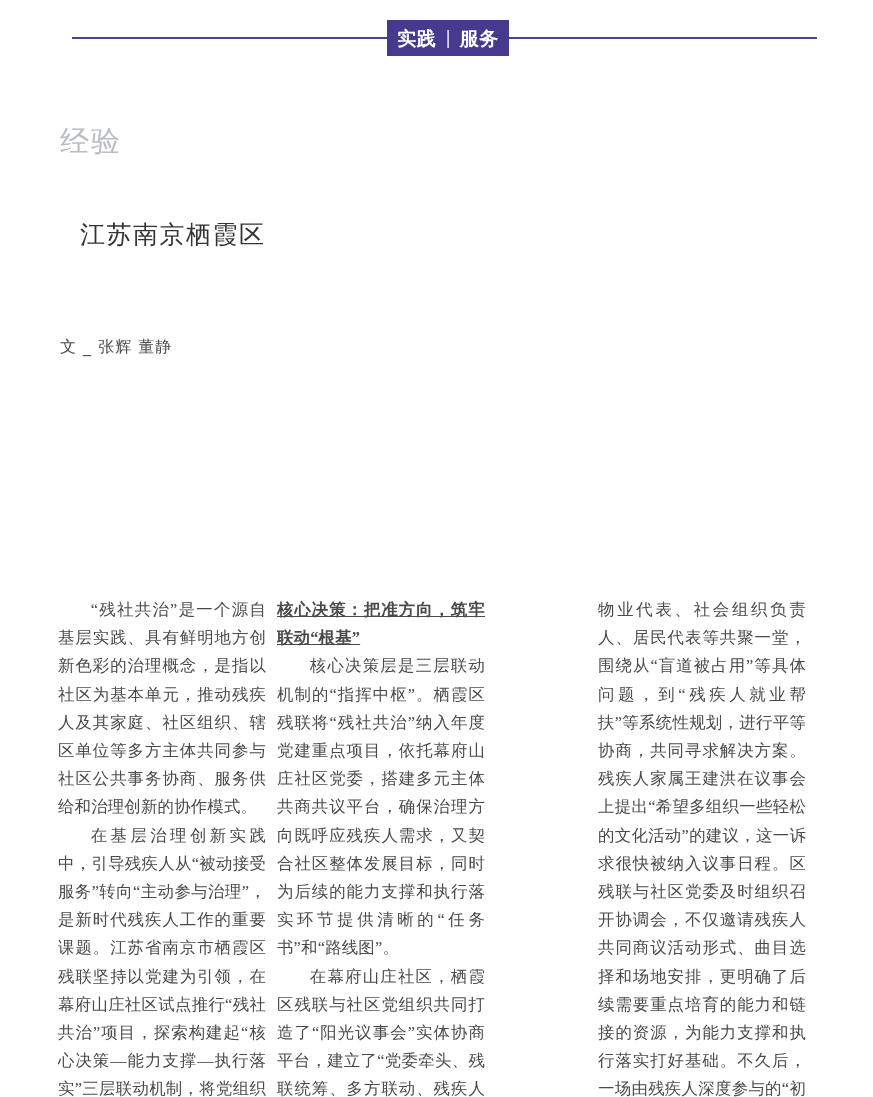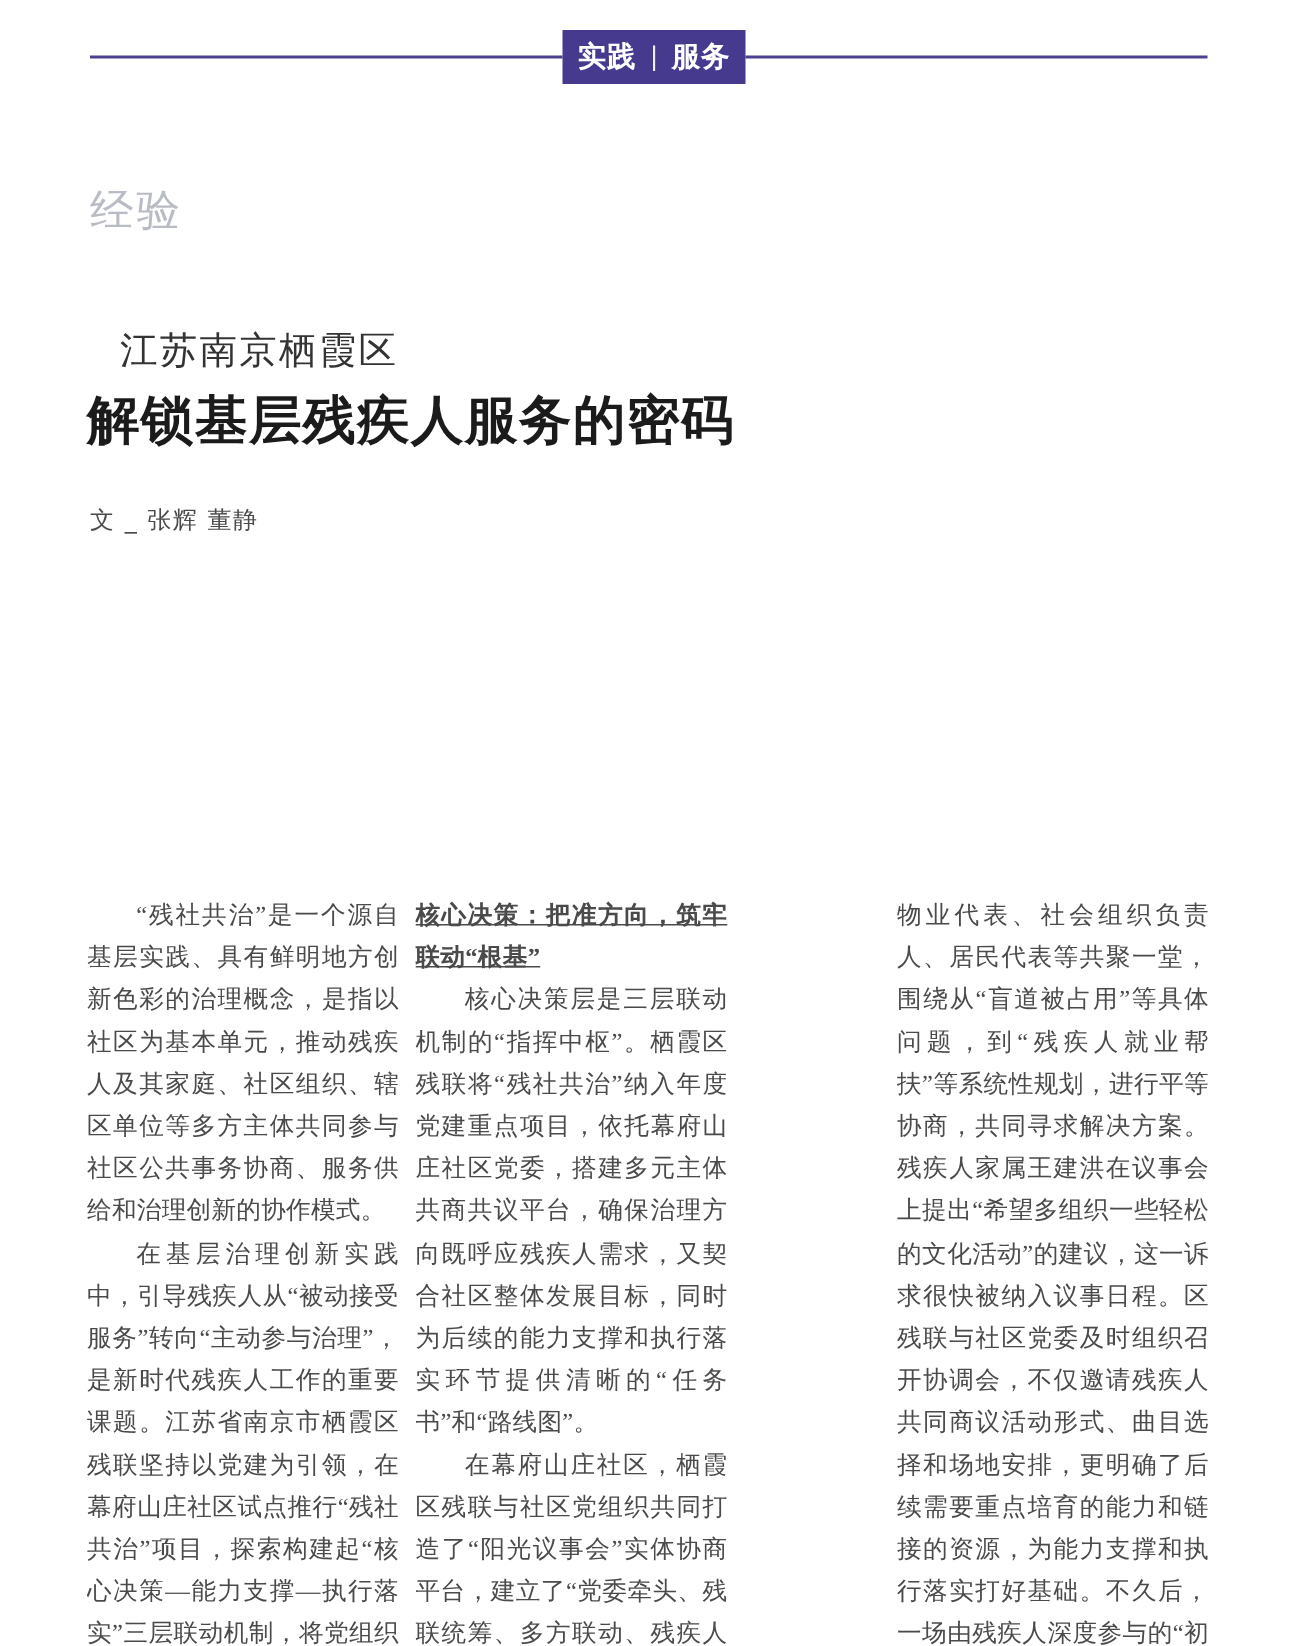--- a/index.html
+++ b/index.html
@@ -19,21 +19,21 @@
   .page {
     position: relative;
     width: 873px;
     height: 1097px;
     background: #ffffff;
   }
 
   
   .header-band {
     position: absolute;
-    left: 0;
+    left: 12px;
     top: 0;
     width: 760px;
     height: 72px;
   }
   .rule {
     position: absolute;
     top: 37px;
     height: 2px;
     background: #4b4190;
   }
@@ -182,21 +182,20 @@
     <div class="band-chip">
       <span class="cn">实践</span>
       <span class="sep">|</span>
       <span class="cn">服务</span>
     </div>
   </div>
 
   <div class="kicker">经验</div>
 
   <div class="subtitle">江苏南京栖霞区</div>
-  <div class="maintitle">解锁基层残疾人服务的密码</div>
   <div class="byline">文 _ 张辉 董静</div>
 
   <div class="columns">
 
     <div class="col col-1">
       <p class="indent">“残社共治”是一个源自基层实践、具有鲜明地方创新色彩的治理概念，是指以社区为基本单元，推动残疾人及其家庭、社区组织、辖区单位等多方主体共同参与社区公共事务协商、服务供给和治理创新的协作模式。</p>
       <p class="indent">在基层治理创新实践中，引导残疾人从“被动接受服务”转向“主动参与治理”，是新时代残疾人工作的重要课题。江苏省南京市栖霞区残联坚持以党建为引领，在幕府山庄社区试点推行“残社共治”项目，探索构建起“核心决策—能力支撑—执行落实”三层联动机制，将党组织的政治优势、组织优势与残联的协调优势、残疾人的主体优势有机结合，推动“残社共治”从理念构想转</p>
     </div>
 
     <div class="col col-2">

